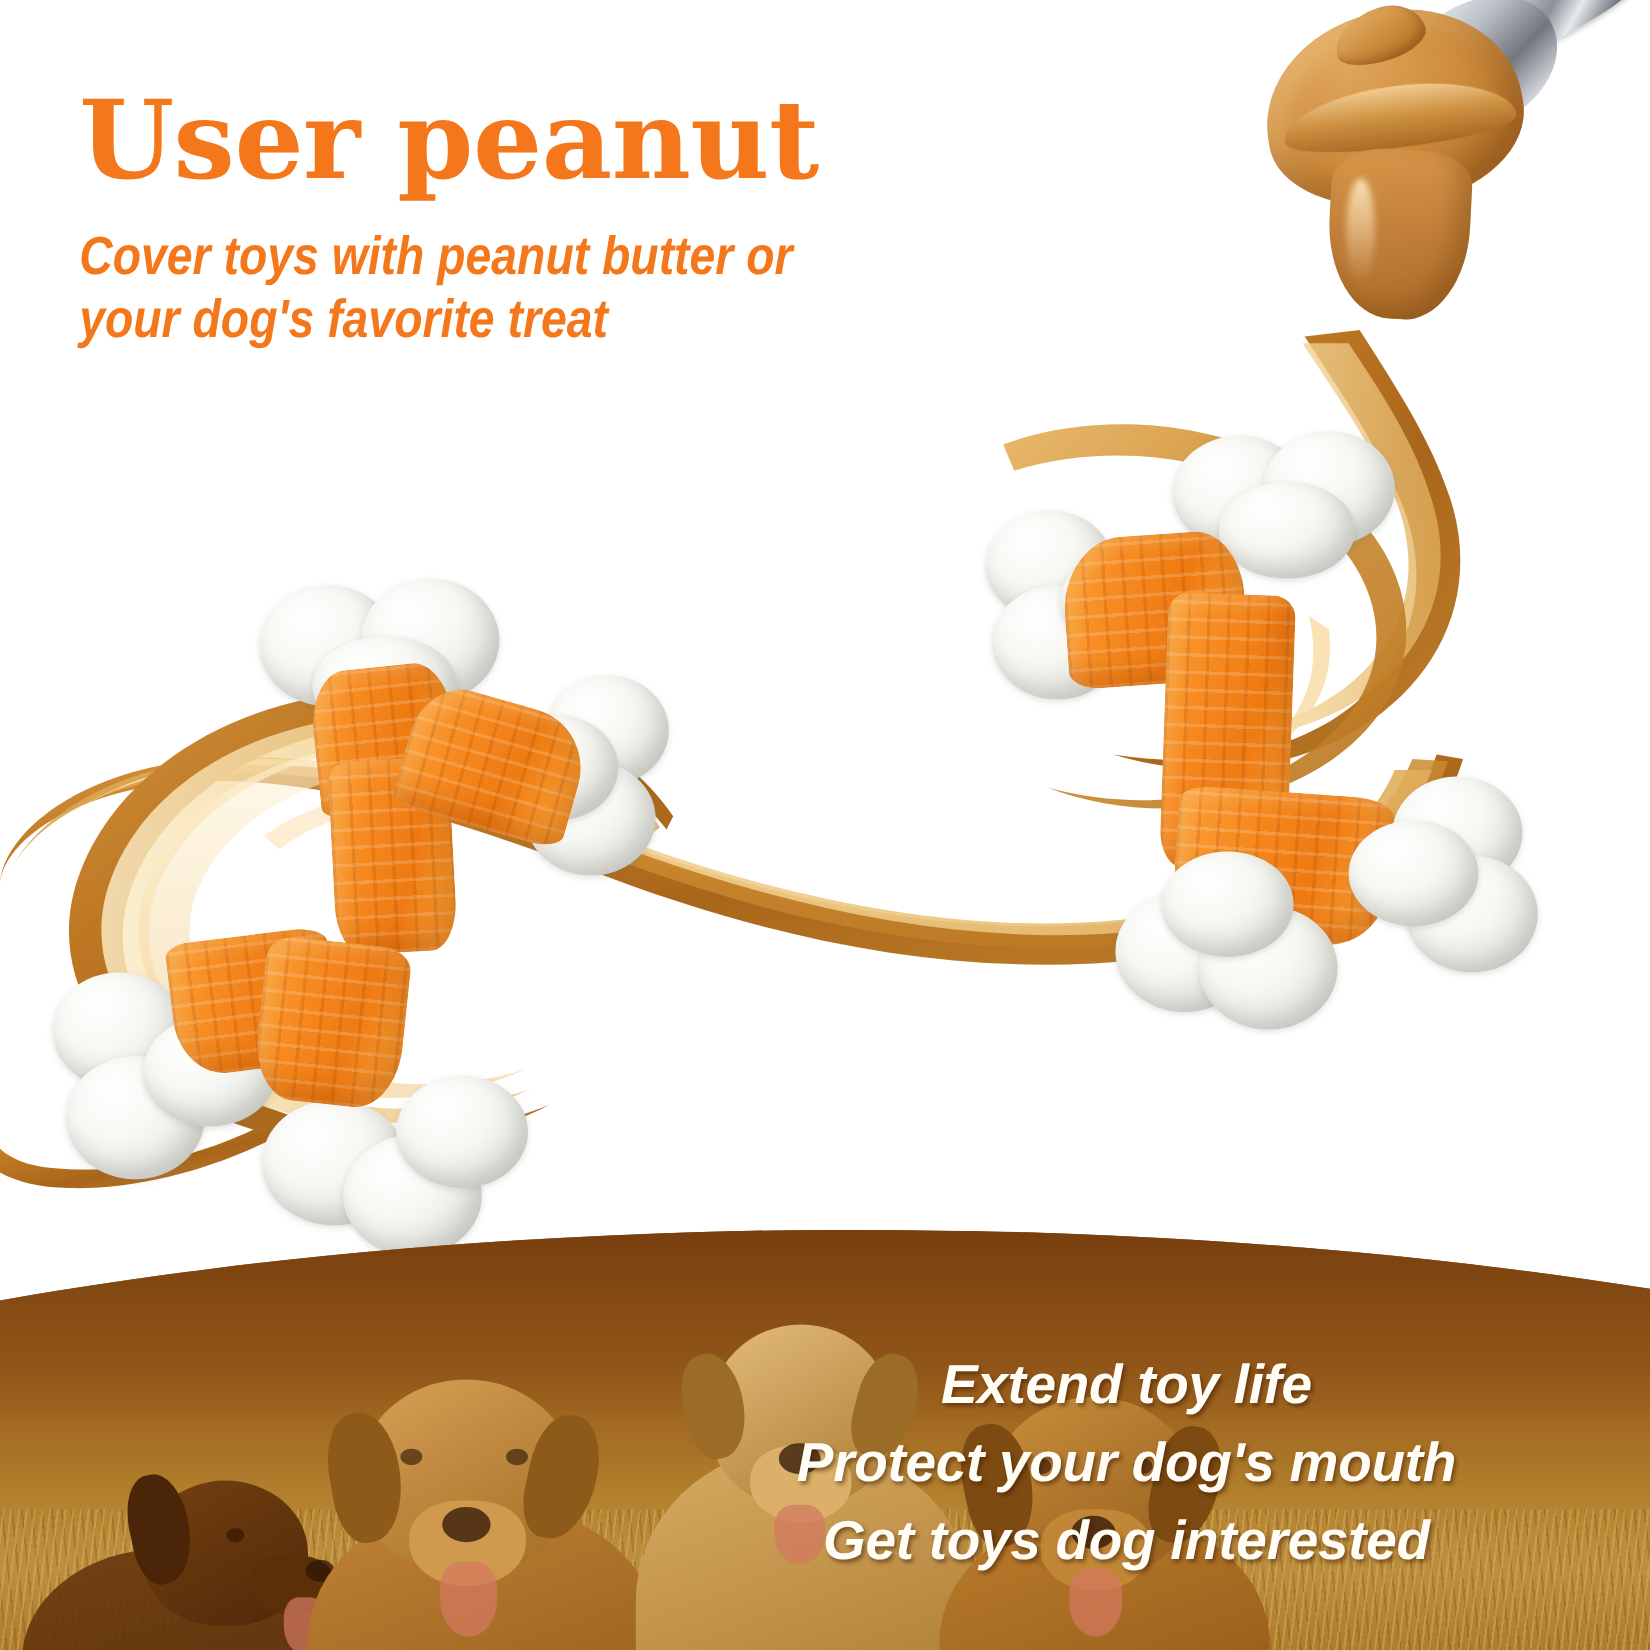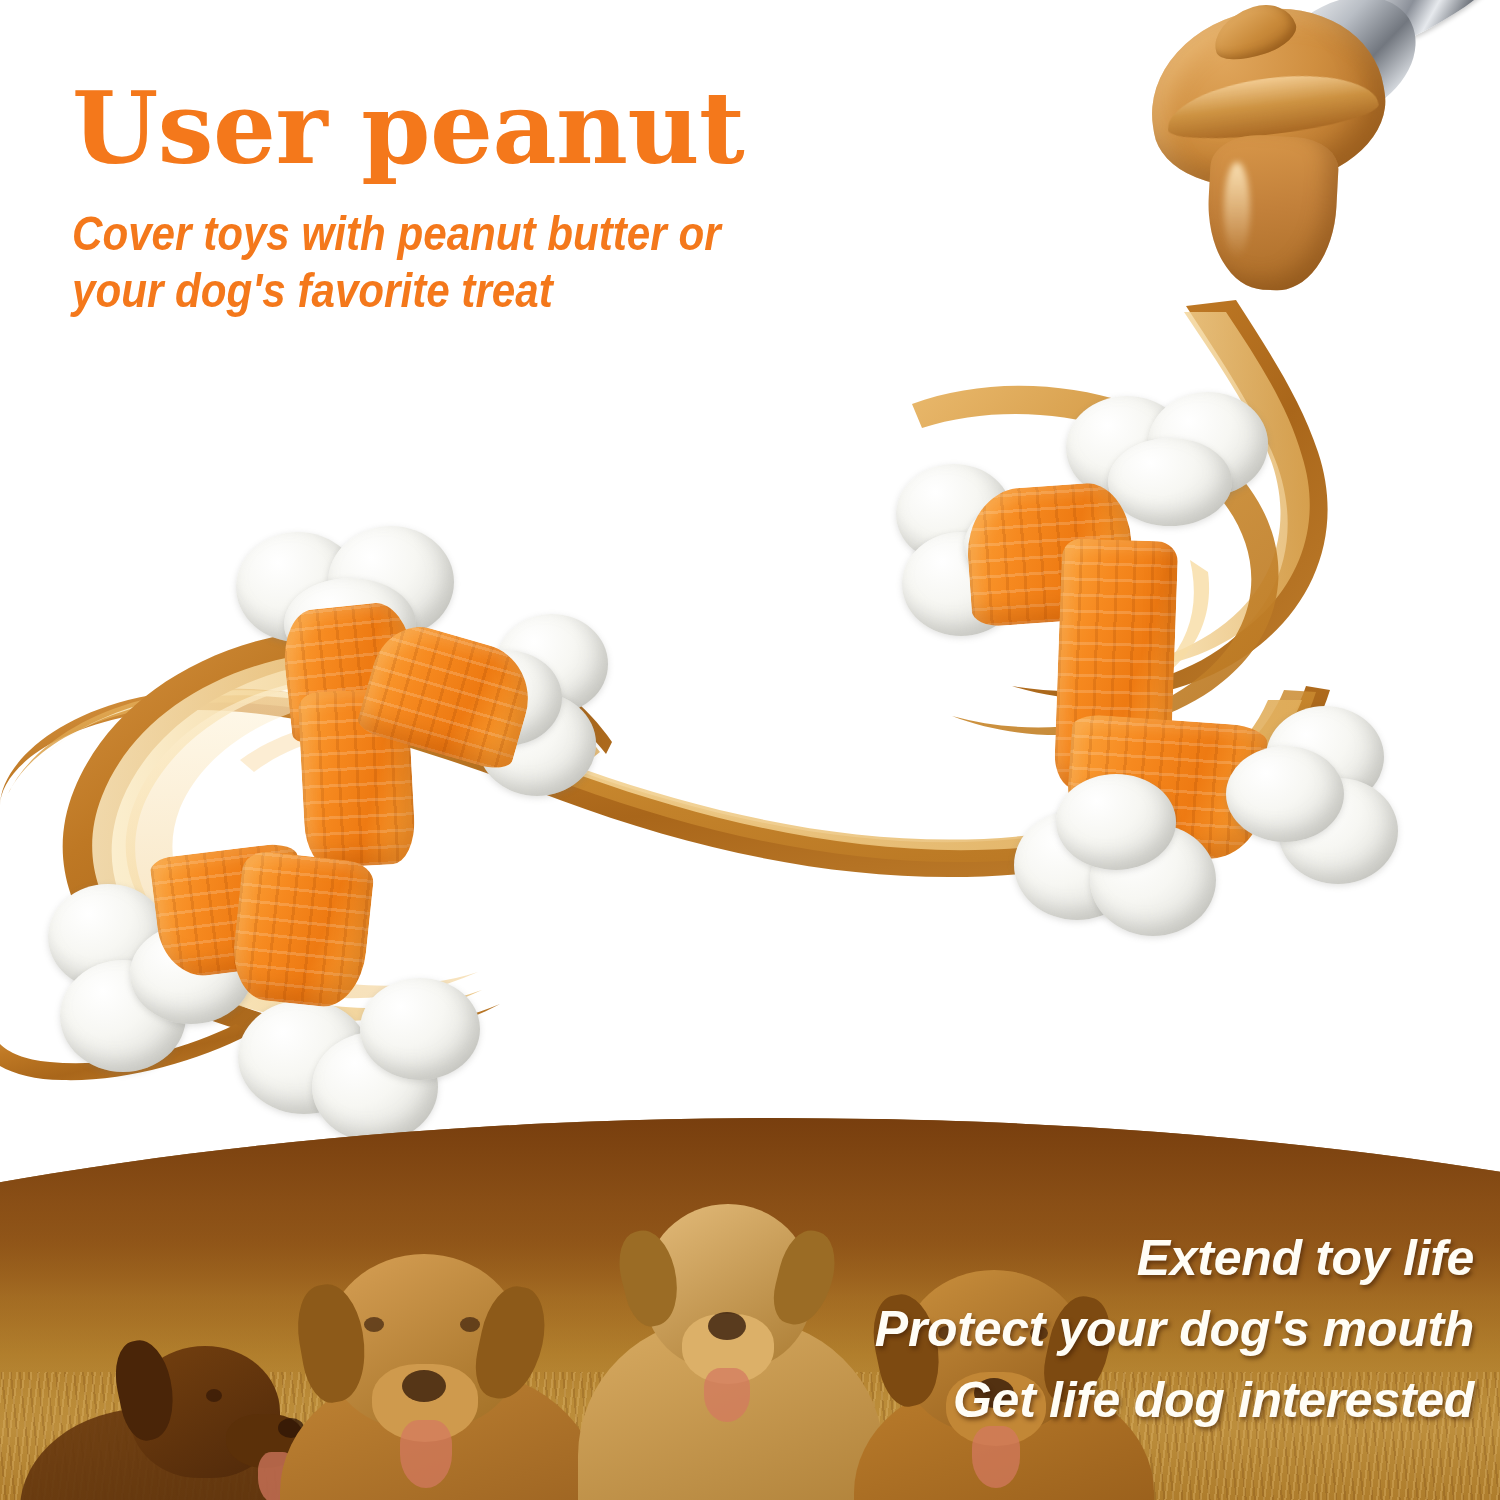--- a/index.html
+++ b/index.html
@@ -67,21 +67,21 @@
   .dog .body{position:absolute;border-radius:46% 46% 18% 18%;}
   .dog .ear{position:absolute;border-radius:50% 50% 60% 40%;}
   .dog .snout{position:absolute;border-radius:46% 46% 54% 54%;}
   .dog .nose{position:absolute;border-radius:50%;background:#2d1405;opacity:.75;}
   .dog .tongue{position:absolute;border-radius:44% 44% 62% 62%;background:#d4785f;opacity:.72;}
   .dog .eye{position:absolute;border-radius:50%;background:#2b1305;opacity:.6;}
 
   
   #benefits{
     position:absolute;right:26px;top:1232px;width:900px;
-    z-index:80;text-align:right;
+    z-index:80;text-align:center;
   }
   .benefit-line{
     margin:0 0 18px 0;
     font-family:"Liberation Sans", sans-serif;
     font-weight:700;font-style:italic;
     color:#FFFDF6;
     font-size:50px;line-height:1.06;
     letter-spacing:-0.3px;
     text-shadow:2px 3px 4px rgba(60,26,4,.55);
     white-space:nowrap;
@@ -343,16 +343,16 @@
         <div class="eye" style="left:98px;bottom:288px;width:18px;height:14px;"></div>
         <div class="eye" style="left:190px;bottom:288px;width:18px;height:14px;"></div>
         <div class="tongue" style="left:132px;bottom:140px;width:48px;height:62px;"></div>
       </div>
     </div>
   </div>
 
   <div id="benefits">
     <p class="benefit-line">Extend toy life</p>
     <p class="benefit-line">Protect your dog's mouth</p>
-    <p class="benefit-line">Get life dog interested</p>
+    <p class="benefit-line">Get toys dog interested</p>
   </div>
 
 </div>
 
 </body></html>

